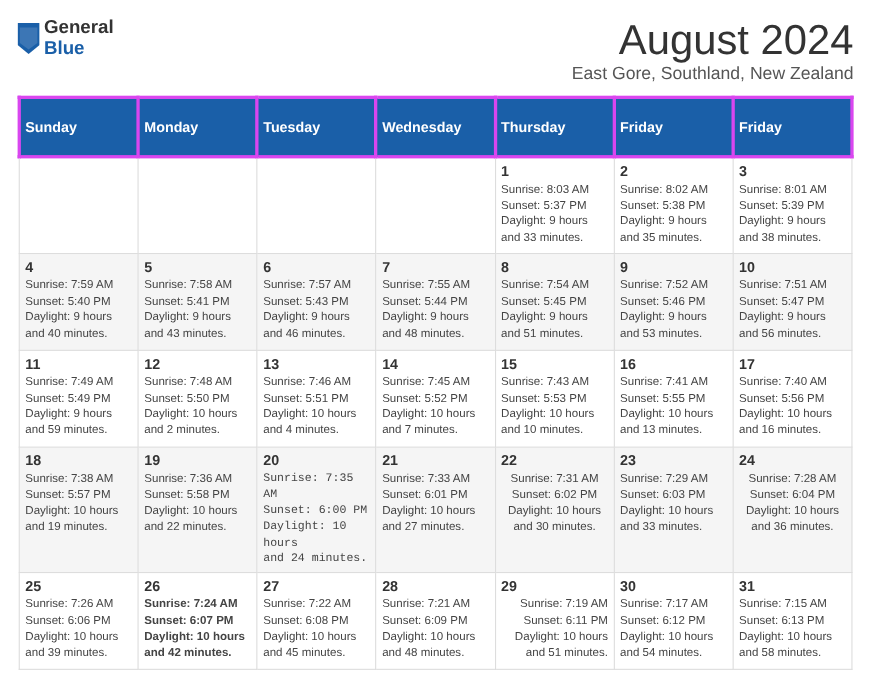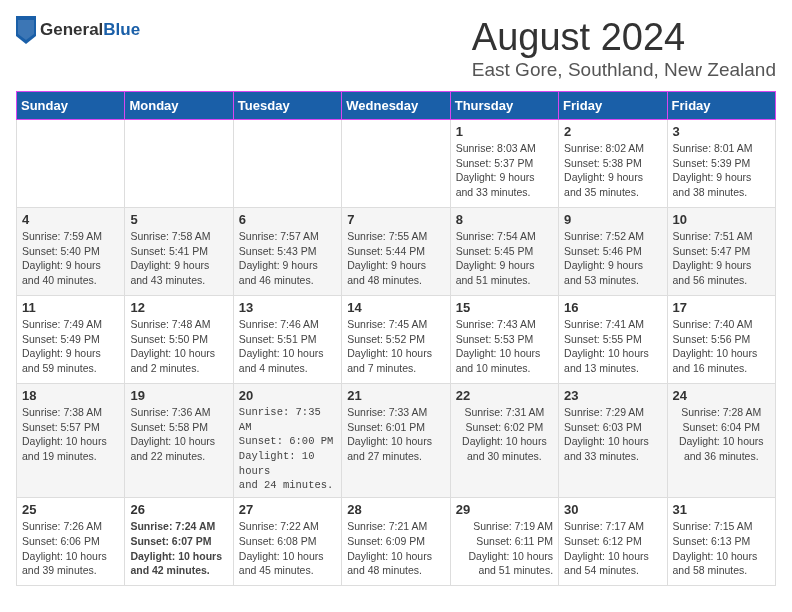--- a/index.html
+++ b/index.html
@@ -15,63 +15,64 @@
       justify-content: space-between;
       align-items: flex-start;
       margin-bottom: 10px;
     }
     .logo {
       display: flex;
       align-items: center;
     }
     .logo-text {
       display: flex;
-      flex-direction: row;
+      flex-direction: column;
       line-height: 1.1;
       justify-content: flex-end;
     }
     .logo-general {
       font-size: 17px;
       font-weight: bold;
       color: #333;
     }
     .logo-blue {
       font-size: 17px;
       font-weight: bold;
       color: #1a5fa8;
     }
     .logo-icon {
       width: 20px;
       height: 28px;
       margin-right: 4px;
     }
     .title-section {
+      text-align: right;
     }
     .month-title {
       font-size: 38px;
       font-weight: normal;
       color: #333;
     }
     .location-title {
-      font-size: 19px;
+      font-size: 16px;
       color: #555;
     }
     .calendar-table {
       width: 100%;
       border-collapse: collapse;
       table-layout: fixed;
     }
     .calendar-table th {
       background-color: #1a5fa8;
       color: #fff;
       font-size: 13px;
       font-weight: bold;
-      padding: 6px 4px;
+      padding: 18px 4px;
       text-align: left;
-      border: 1px solid #d946ef;
+      border: 3px solid #d946ef;
     }
     .calendar-table td {
       vertical-align: top;
       border: 1px solid #ddd;
       padding: 4px 5px;
       height: 88px;
       font-size: 11px;
       color: #333;
       background: #fff;
     }

